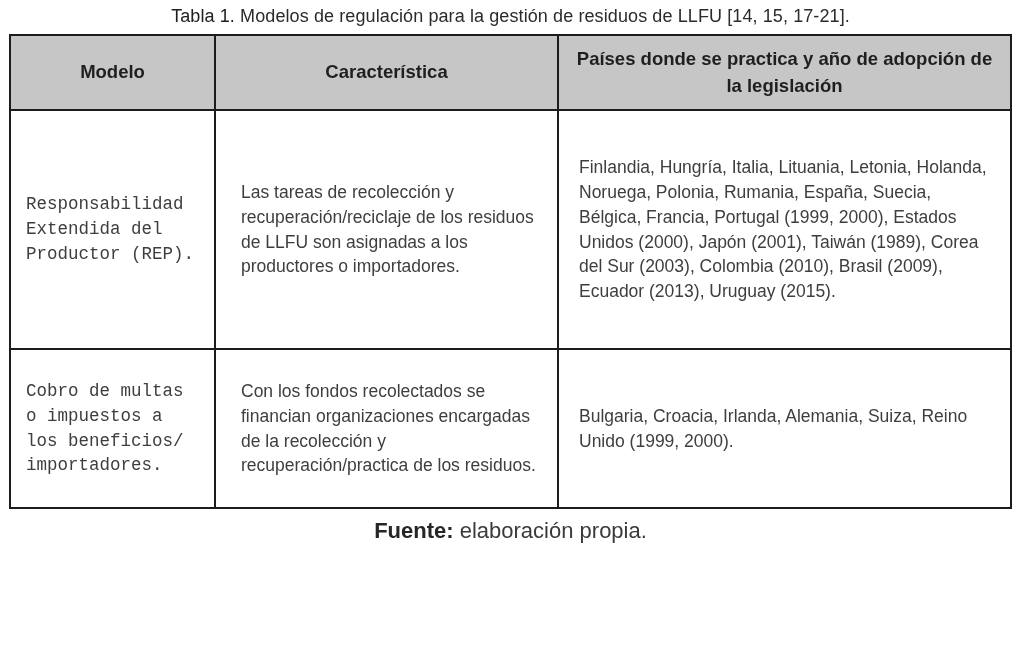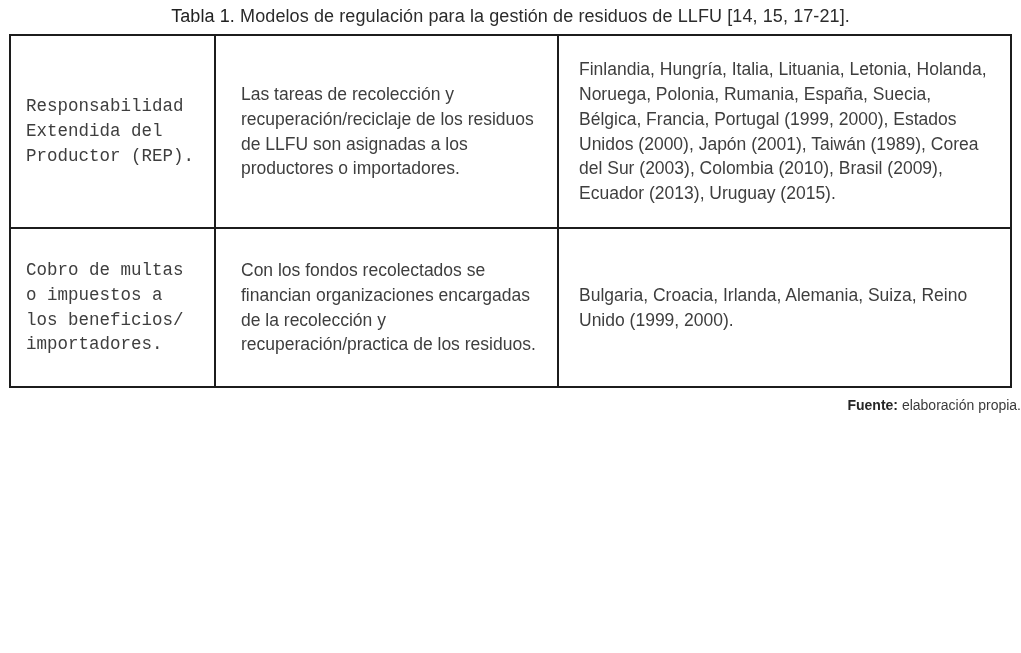--- a/index.html
+++ b/index.html
@@ -46,47 +46,52 @@
     font-weight: bold;
     font-size: 18.5px;
     color: #1f1f1f;
     text-align: center;
     padding: 8px 14px;
   }
   td.cell { padding: 10px 16px; }
   td.cell-modelo   { padding-left: 15px; padding-right: 10px; font-family: Liberation Mono, monospace; }
   td.cell-carac    { padding-left: 25px; padding-right: 14px; }
   td.cell-paises   { padding-left: 20px; padding-right: 14px; }
-  tr.row-1 td { height: 193px; }
+  tr.row-1 td { height: 239px; }
   tr.row-2 td { height: 159px; }
   tr.row-3 td { height: 136px; background: #e8e8e8; }
   .source-line {
-    text-align: right;
+    text-align: center;
     margin-top: 9px;
-    font-size: 14px;
+    font-size: 22px;
     color: #3a3a3a;
   }
   .source-line .src-bold { font-weight: bold; color: #262626; }
 </style>
 </head>
 <body>
 
 <div class="page">
 
   <div class="caption">
     <span class="cap-bold">Tabla 1.</span><span> Modelos de regulación para la gestión de residuos de LLFU [14, 15, 17-21].</span>
   </div>
 
   <table class="reg-table">
     <colgroup>
       <col class="c1">
         <col class="c2">
         <col class="c3">
     </colgroup>
     <tbody>
+      <tr class="head-row">
+        <th>Modelo</th>
+        <th>Característica</th>
+        <th>Países donde se practica y año de adopción de la legislación</th>
+      </tr>
       <tr class="row-1">
         <td class="cell cell-modelo">Responsabilidad Extendida del Productor (REP).</td>
         <td class="cell cell-carac">Las tareas de recolección y recuperación/reciclaje de los residuos de LLFU son asignadas a los productores o importadores.</td>
         <td class="cell cell-paises">Finlandia, Hungría, Italia, Lituania, Letonia, Holanda, Noruega, Polonia, Rumania, España, Suecia, Bélgica, Francia, Portugal (1999, 2000), Estados Unidos (2000), Japón (2001), Taiwán (1989), Corea del Sur (2003), Colombia (2010), Brasil (2009), Ecuador (2013), Uruguay (2015).</td>
       </tr>
       <tr class="row-2">
         <td class="cell cell-modelo">Cobro de multas o impuestos a los beneficios/ importadores.</td>
         <td class="cell cell-carac">Con los fondos recolectados se financian organizaciones encargadas de la recolección y recuperación/practica de los residuos.</td>
         <td class="cell cell-paises">Bulgaria, Croacia, Irlanda, Alemania, Suiza, Reino Unido (1999, 2000).</td>
       </tr>

